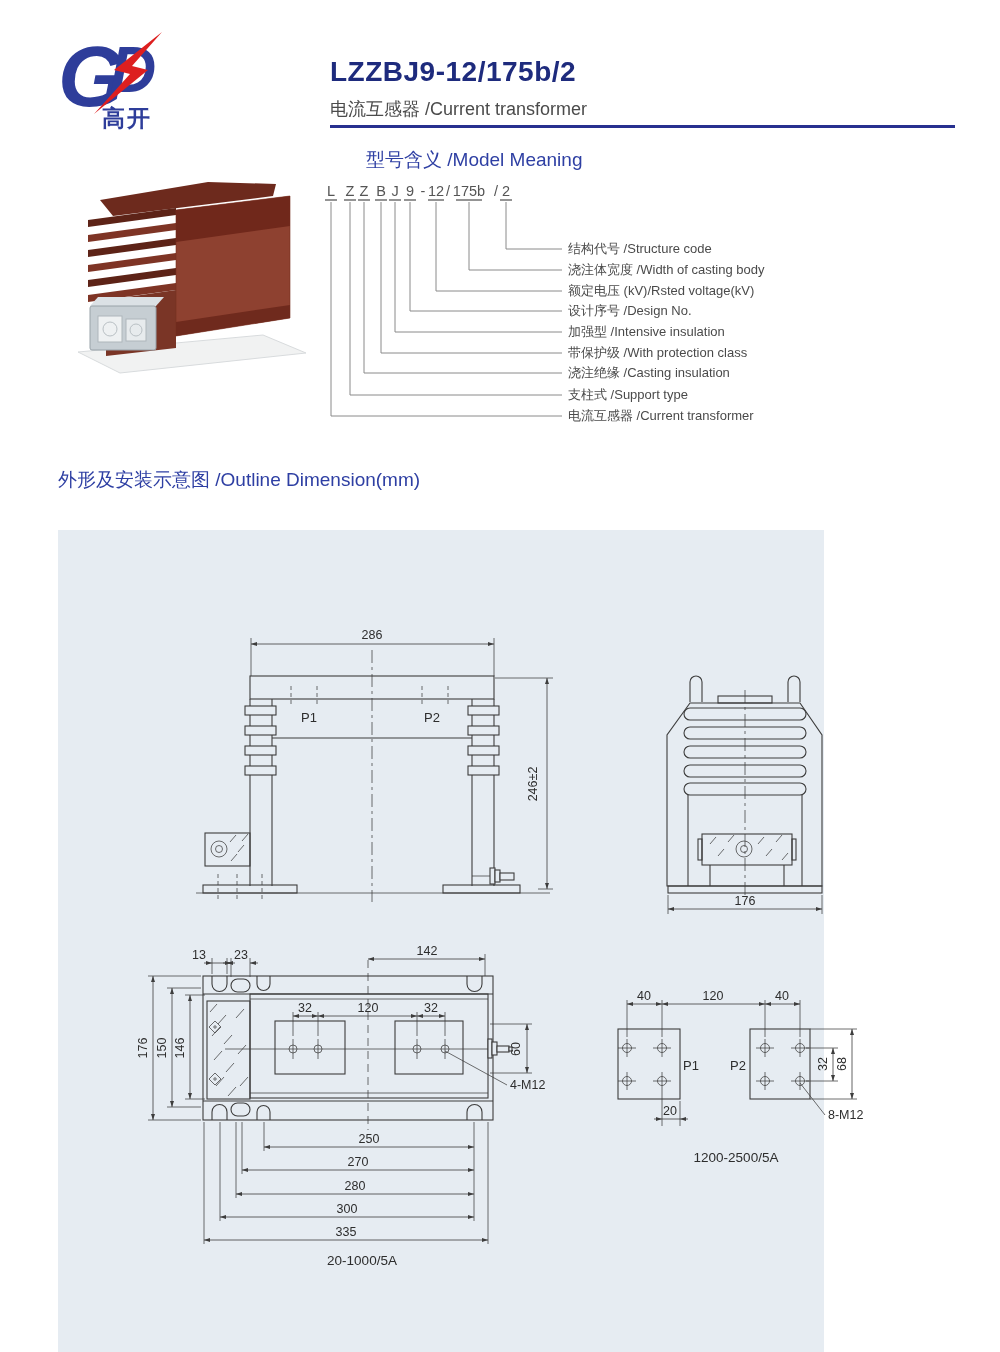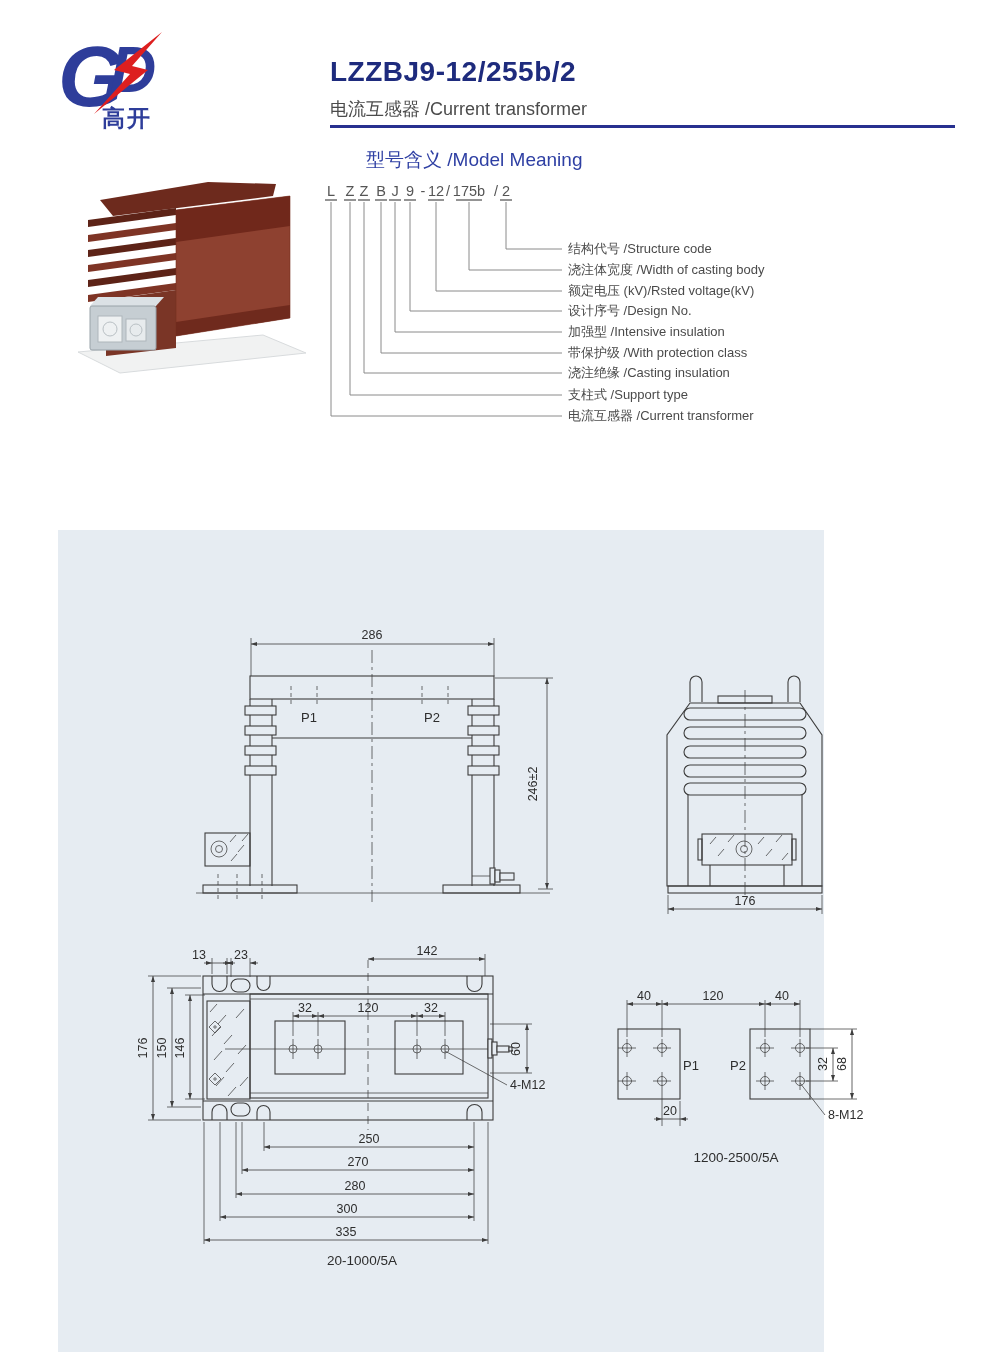--- a/index.html
+++ b/index.html
@@ -33,21 +33,21 @@
 
 <div id="page">
 
   <svg class="abs" style="left:58px;top:26px;" width="120" height="110" viewBox="0 0 120 110">
     <text x="0" y="80" font-family="DejaVu Serif, serif" font-style="italic" font-weight="bold" font-size="86" fill="#2e3d9a">G</text>
     <text x="52" y="66" font-family="DejaVu Serif, serif" font-style="italic" font-weight="bold" font-size="64" fill="#2e3d9a">D</text>
     <path d="M104,6 L56,44 L72,48 L36,88 L90,44 L74,40 Z" fill="#dd1f1f"></path>
     <text x="44" y="100" font-size="23" font-weight="bold" fill="#2e3d9a" letter-spacing="2">高开</text>
   </svg>
 
-  <div class="abs" id="title">LZZBJ9-12/255b/2</div>
+  <div class="abs" id="title">LZZBJ9-12/175b/2</div>
   <div class="abs" id="subtitle">电流互感器 /Current transformer</div>
   <div class="abs" id="rule"></div>
 
   <div class="abs sec-heading" id="sec1">型号含义 /Model Meaning</div>
 
   <svg class="abs" style="left:58px;top:170px;" width="265" height="215" viewBox="0 0 265 215">
     <polygon points="20,182 205,165 248,183 62,203" fill="#f1f2f2" stroke="#d8dbdd" stroke-width="1"></polygon>
     <polygon points="42,30 150,12 218,14 215,26 55,46" fill="#6d2a1d"></polygon>
     <g>
       <polygon points="30,50 118,38 118,45 30,57" fill="#5d2317"></polygon>
@@ -114,20 +114,21 @@
       <text class="lbl-t" x="248" y="113">额定电压 (kV)/Rsted voltage(kV)</text>
       <text class="lbl-t" x="248" y="133">设计序号 /Design No.</text>
       <text class="lbl-t" x="248" y="154">加强型 /Intensive insulation</text>
       <text class="lbl-t" x="248" y="175">带保护级 /With protection class</text>
       <text class="lbl-t" x="248" y="195">浇注绝缘 /Casting insulation</text>
       <text class="lbl-t" x="248" y="217">支柱式 /Support type</text>
       <text class="lbl-t" x="248" y="238">电流互感器 /Current transformer</text>
     </g>
   </svg>
 
+  <div class="abs sec-heading" id="sec2">外形及安装示意图 /Outline Dimension(mm)</div>
 
   <div class="abs" id="panel">
   <svg width="897" height="843" viewBox="0 0 897 843">
     <defs>
       <marker id="arr" viewBox="0 0 10 6" refX="9" refY="3" markerWidth="9" markerHeight="5.4" orient="auto-start-reverse">
             <path d="M0,0 L9,3 L0,6 Z" fill="#3d3d3d"></path>
           </marker>
     </defs>
 
     <g>

